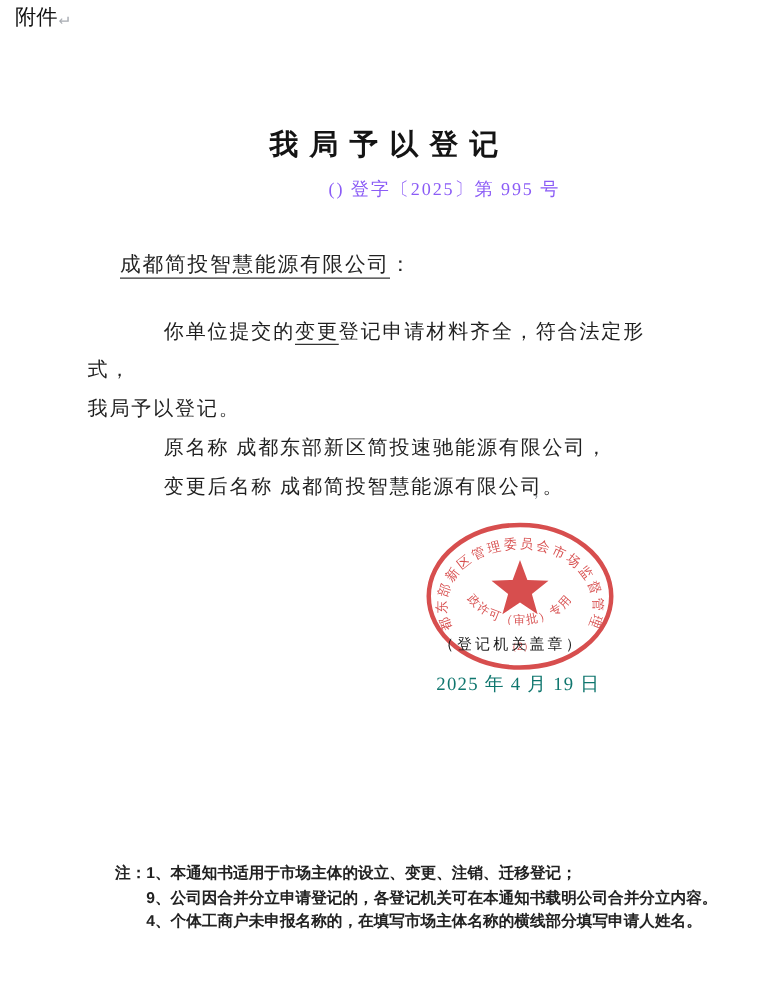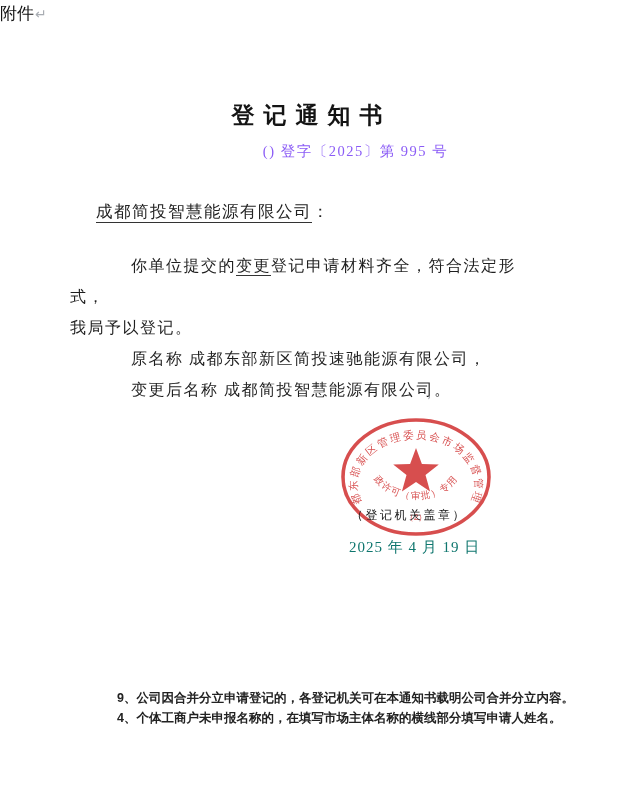--- a/index.html
+++ b/index.html
@@ -5,23 +5,23 @@
   html,body{margin:0;padding:0;background:#ffffff;}
   .page{
     position:relative;
     width:623px;height:790px;
     background:#ffffff;
     overflow:hidden;
     font-family:"Liberation Serif","DejaVu Serif",serif;
     color:#1c1c1c;
   }
   .attachment{
-    position:absolute;left:0;top:2px;
+    position:absolute;left:12px;top:2px;
     font-size:17px;color:#111;
-    font-family:Liberation Serif, serif;
+    font-family:Liberation Mono, monospace;
   }
   .pilcrow{color:#a9adb3;font-size:14px;margin-left:1px;}
   .title{
     position:absolute;top:100px;left:0;width:100%;
     text-align:center;
     font-size:23px;font-weight:bold;letter-spacing:9px;
     color:#141414;
   }
   .docnum{
     position:absolute;top:142px;left:0;width:100%;
@@ -69,21 +69,21 @@
 </style>
 </head>
 <body>
 
 <div class="page">
 
   <div class="attachment">
     <span>附件</span><span class="pilcrow">↵</span>
   </div>
 
-  <div class="title">登记通知书</div>
+  <div class="title">我局予以登记</div>
 
   <div class="docnum">() 登字〔2025〕第 995 号</div>
 
   <div class="addressee">
     <span class="uline">成都简投智慧能源有限公司</span><span>：</span>
   </div>
 
   <div class="bodytext">
     <p class="indent"><span>你单位提交的</span><span class="uword">变更</span><span>登记申请材料齐全，符合法定形式，</span></p>
     <p>我局予以登记。</p>
@@ -105,17 +105,18 @@
       <textPath href="#arcInner" startOffset="50%" text-anchor="middle">行政许可（审批）专用章</textPath>
     </text>
     <text x="77" y="103" fill="#d43f3f" font-size="8.5" text-anchor="middle" font-family="Liberation Sans, sans-serif">（2）</text>
   </svg>
 
   <div class="caption">（登记机关盖章）</div>
 
   <div class="date">2025 年 4 月 19 日</div>
 
   <div class="notes">
+    <p><span>注：</span><span>1、本通知书适用于市场主体的设立、变更、注销、迁移登记；</span></p>
     <p class="ind">9、公司因合并分立申请登记的，各登记机关可在本通知书载明公司合并分立内容。</p>
     <p class="ind">4、个体工商户未申报名称的，在填写市场主体名称的横线部分填写申请人姓名。</p>
   </div>
 
 </div>
 
 </body></html>

